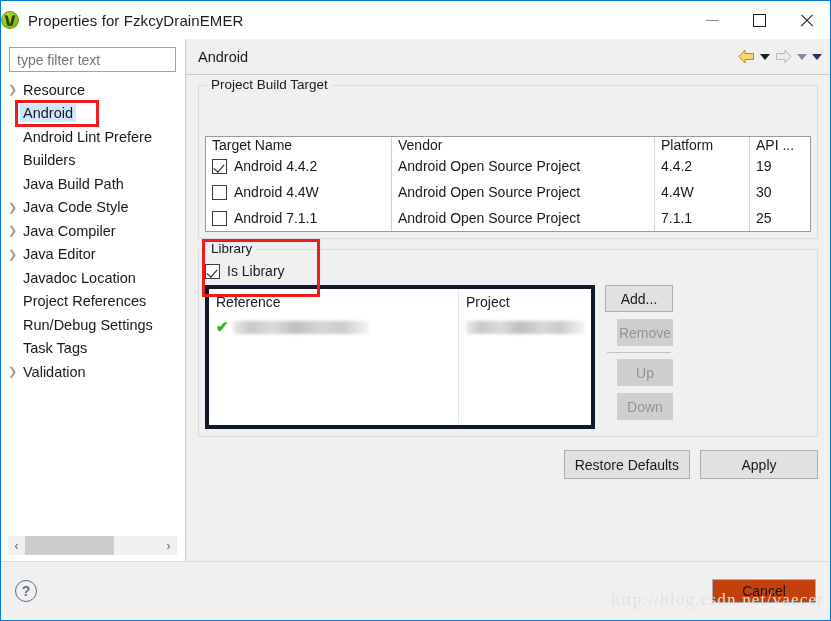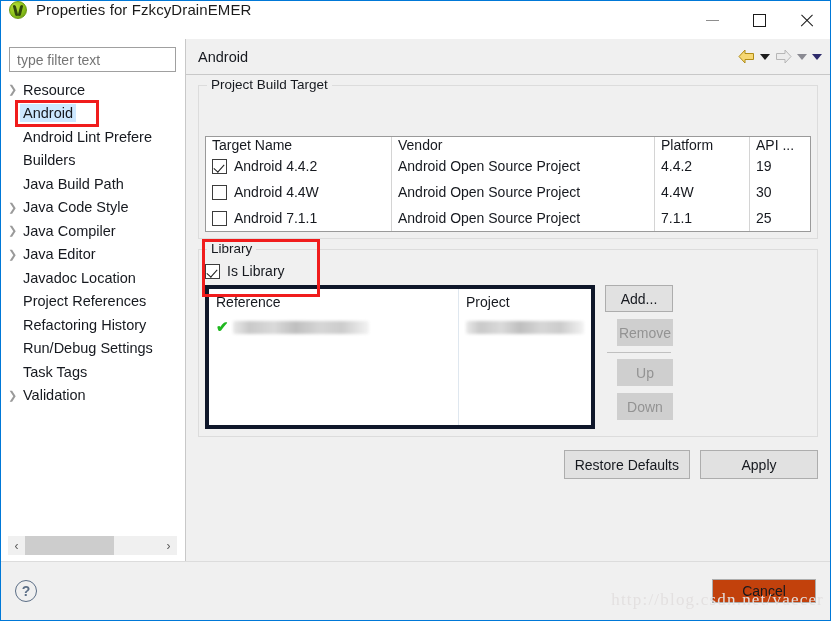--- a/index.html
+++ b/index.html
@@ -15,22 +15,21 @@
     width: 831px; height: 621px;
     border: 1px solid #0078d7;
     background: #f0f0f0;
     display: flex;
     flex-direction: column;
   }
   
   .titlebar {
     height: 38px; min-height: 38px;
     background: #ffffff;
-    display: flex; align-items: flex-start;
-    padding-left: 8px;
+    display: flex; align-items: center;
   }
   .app-icon {
     width: 18px; height: 18px; border-radius: 50%;
     background: radial-gradient(circle at 35% 30%, #b7dd3a 0%, #8cc319 55%, #5f9010 100%);
     border: 1px solid #6c9a13;
     position: relative; margin-right: 9px; flex: none;
   }
   .app-icon::before, .app-icon::after {
     content: ""; position: absolute; top: 3px; width: 3px; height: 11px;
     background: #30470c; border-radius: 2px;
@@ -333,24 +332,20 @@
             <span class="tw">❯</span>
             <span class="tree-label">Java Editor</span>
           </div>
           <div class="tree-item">
             <span class="tw empty">❯</span>
             <span class="tree-label">Javadoc Location</span>
           </div>
           <div class="tree-item">
             <span class="tw empty">❯</span>
             <span class="tree-label">Project References</span>
-          </div>
-          <div class="tree-item">
-            <span class="tw empty">❯</span>
-            <span class="tree-label">Refactoring History</span>
           </div>
           <div class="tree-item">
             <span class="tw empty">❯</span>
             <span class="tree-label">Run/Debug Settings</span>
           </div>
           <div class="tree-item">
             <span class="tw empty">❯</span>
             <span class="tree-label">Task Tags</span>
           </div>
           <div class="tree-item">

